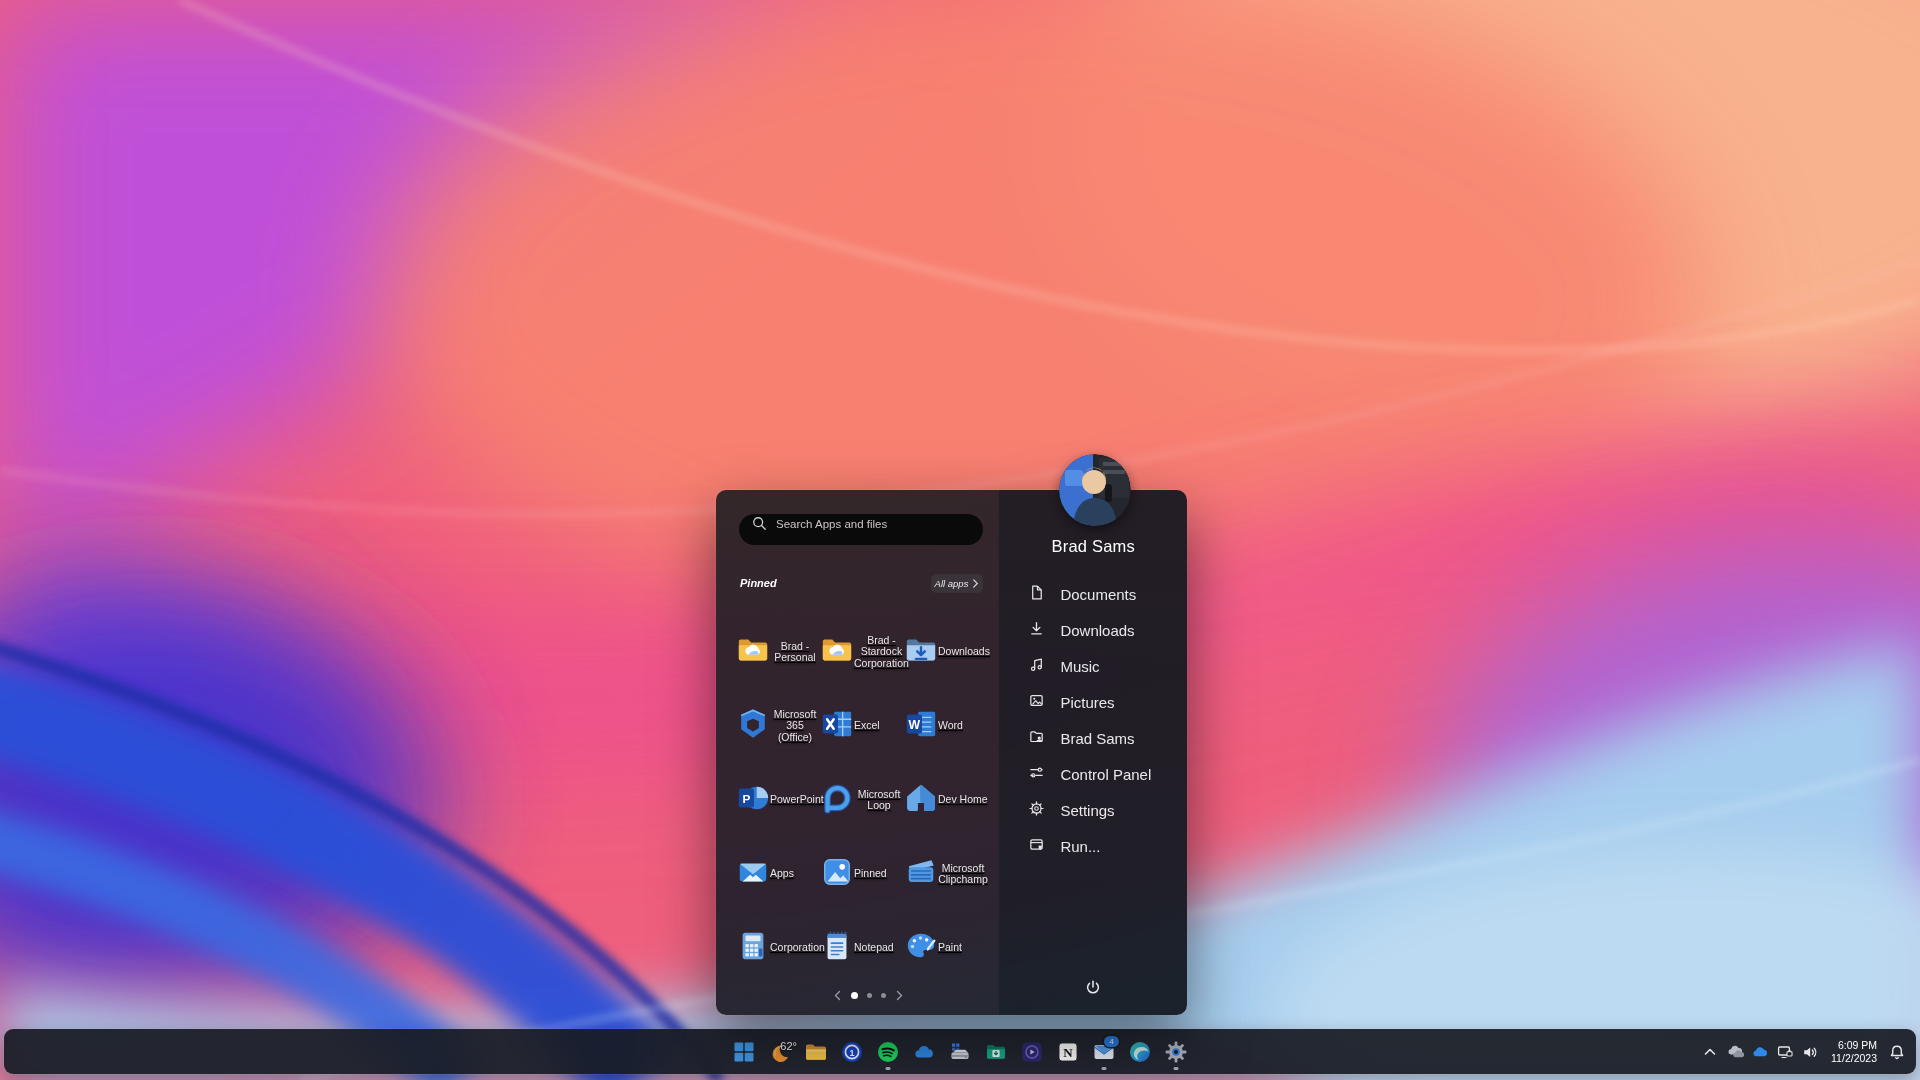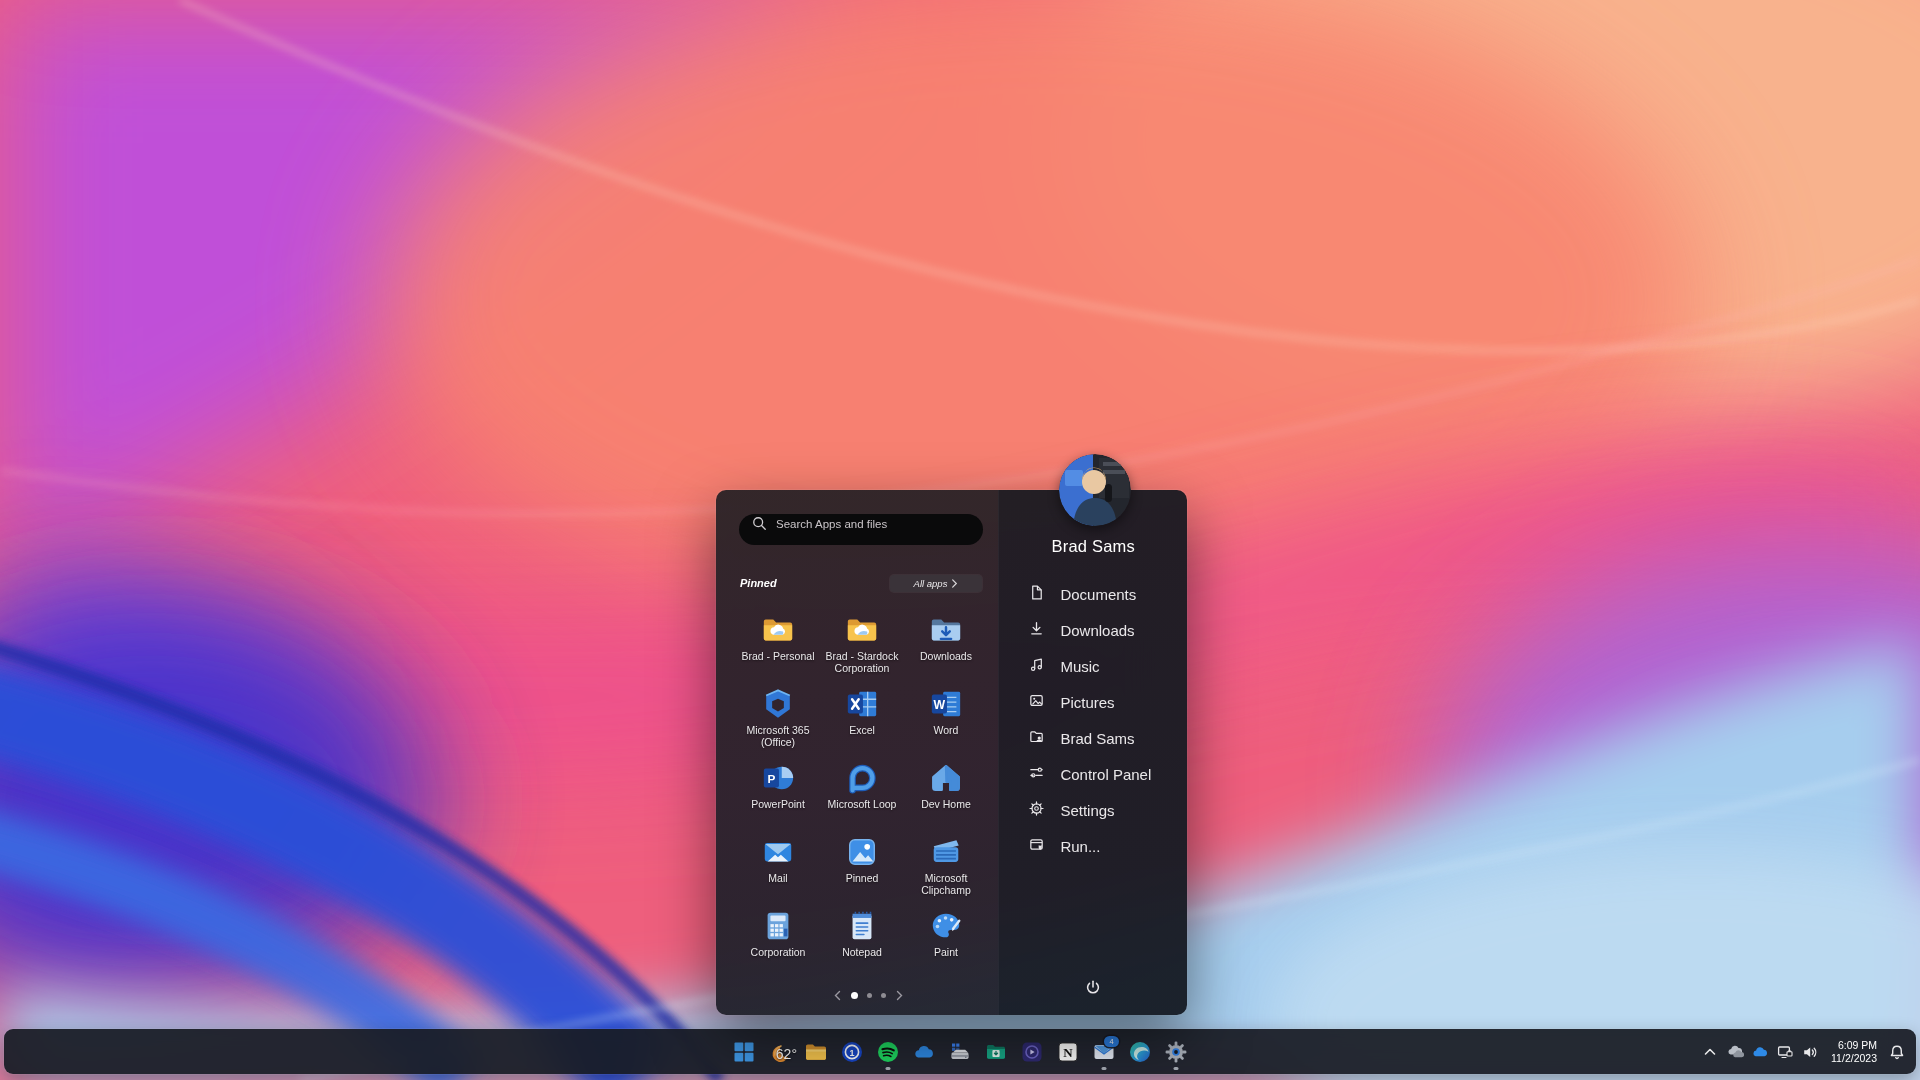--- a/index.html
+++ b/index.html
@@ -21,25 +21,25 @@
   .search-pill{position:absolute;left:23px;top:24px;width:244px;height:31px;border-radius:16px;
     background:#0a0a0b;display:flex;align-items:center;padding:0 0 12px 13px;box-sizing:border-box;gap:9px;}
   .search-pill svg{width:15px;height:15px;flex:0 0 auto;}
   .search-pill input{flex:1;background:transparent;border:0;outline:0;color:#e9e7e9;font-size:11.5px;
     font-family:"Liberation Sans","DejaVu Sans",sans-serif;padding:0;min-width:0;}
   .search-pill input::placeholder{color:#c9c4c8;opacity:1;}
   .pinned-row{position:absolute;left:24px;right:16px;top:84px;height:18px;display:flex;
     align-items:center;justify-content:space-between;font-style:italic;}
   .pinned-label{font-size:11px;font-weight:bold;color:#fff;}
   .all-apps-btn{display:flex;align-items:center;gap:4px;background:#3a3339;border-radius:4px;
-    padding:3px 24px;color:#eceaec;font-size:9.5px;cursor:default;box-shadow:0 0 0 1px rgba(255,255,255,.05);}
+    padding:3px 3px;color:#eceaec;font-size:9.5px;cursor:default;box-shadow:0 0 0 1px rgba(255,255,255,.05);}
   .all-apps-btn svg{width:7px;height:9px;}
   .app-grid{position:absolute;left:20px;top:123px;display:grid;grid-template-columns:repeat(3,84px);
     grid-auto-rows:74px;}
-  .tile{width:84px;display:flex;flex-direction:column;align-items:center;}
+  .tile{width:84px;display:flex;align-items:center;text-decoration:underline;}
   .tile-icon{width:34px;height:34px;}
   .tile-icon svg{width:34px;height:34px;display:block;}
   .tile-label{margin-top:4px;font-size:10.5px;line-height:11.5px;color:#eae8ea;text-align:center;
     text-shadow:0 1px 2px rgba(0,0,0,.55);max-width:84px;}
   .pagination{position:absolute;left:0;right:0;top:500px;display:flex;align-items:center;
     justify-content:center;gap:9px;padding-left:22px;}
   .page-chevron{width:9px;height:11px;display:flex;align-items:center;}
   .page-dot{border-radius:50%;}
   .page-dot.active{width:7px;height:7px;background:#fff;}
   .page-dot.idle{width:5px;height:5px;background:#8e8c92;}
@@ -62,21 +62,21 @@
     backdrop-filter:blur(18px);z-index:4;}
   .tb-center{position:absolute;left:50%;top:0;height:100%;transform:translateX(-50%);
     display:flex;align-items:center;gap:8px;}
   .tb-item{position:relative;width:28px;height:40px;display:flex;align-items:center;justify-content:center;}
   .tb-item svg{width:24px;height:24px;display:block;}
   .tb-dot{position:absolute;bottom:2px;left:50%;transform:translateX(-50%);width:5px;height:3px;
     border-radius:2px;background:#a6abb4;}
   .tb-badge{position:absolute;top:4px;right:-1px;min-width:11px;height:11px;border-radius:6px;
     background:#2a7de0;color:#fff;font-size:7.5px;line-height:11px;text-align:center;padding:0 2px;
     box-shadow:0 0 0 1.5px rgba(24,27,35,.9);}
-  .tb-temp{position:absolute;top:14px;right:-3px;font-size:14px;color:#fff;
+  .tb-temp{position:absolute;top:8px;right:-3px;font-size:11px;color:#fff;
     text-shadow:0 1px 2px rgba(0,0,0,.8);text-align:center;}
   .tb-tray{position:absolute;right:10px;top:0;height:100%;display:flex;align-items:center;gap:6px;justify-content:flex-end;}
   .tray-ico{width:19px;height:40px;display:flex;align-items:center;justify-content:center;}
   .tray-ico svg{width:18px;height:18px;}
   .clock{margin:0 4px 0 6px;text-align:right;color:#fff;font-size:10.5px;line-height:13px;}
 </style>
 </head>
 <body>
 
 <div class="screen">
@@ -230,21 +230,21 @@
               <div class="tile-label">Dev Home</div>
             </div>
             <div class="tile">
               <div class="tile-icon">
                 <svg viewBox="0 0 36 36">
                   <rect x="4" y="8.5" width="28" height="19.5" rx="2.5" fill="#2f86e0"></rect>
                   <path d="M4.5 9.5h27L18 20.5z" fill="#9fcaf0"></path>
                   <path d="M7 28l8-7 3 2.5L21 21l8 7z" fill="#eaf3fc"></path>
                 </svg>
               </div>
-              <div class="tile-label">Mail</div>
+              <div class="tile-label">Apps</div>
             </div>
             <div class="tile">
               <div class="tile-icon">
                 <svg viewBox="0 0 36 36">
                   <rect x="5" y="5" width="26" height="26" rx="5.5" fill="#3f8fe6"></rect>
                   <rect x="5" y="5" width="26" height="26" rx="5.5" fill="none" stroke="#79b4ee" stroke-width="1.5"></rect>
                   <circle cx="23.5" cy="12.5" r="3" fill="#fff"></circle>
                   <path d="M8 28l8-10 5.5 6.5 3-3 5.5 6.5z" fill="#d6e9fa"></path>
                 </svg>
               </div>

